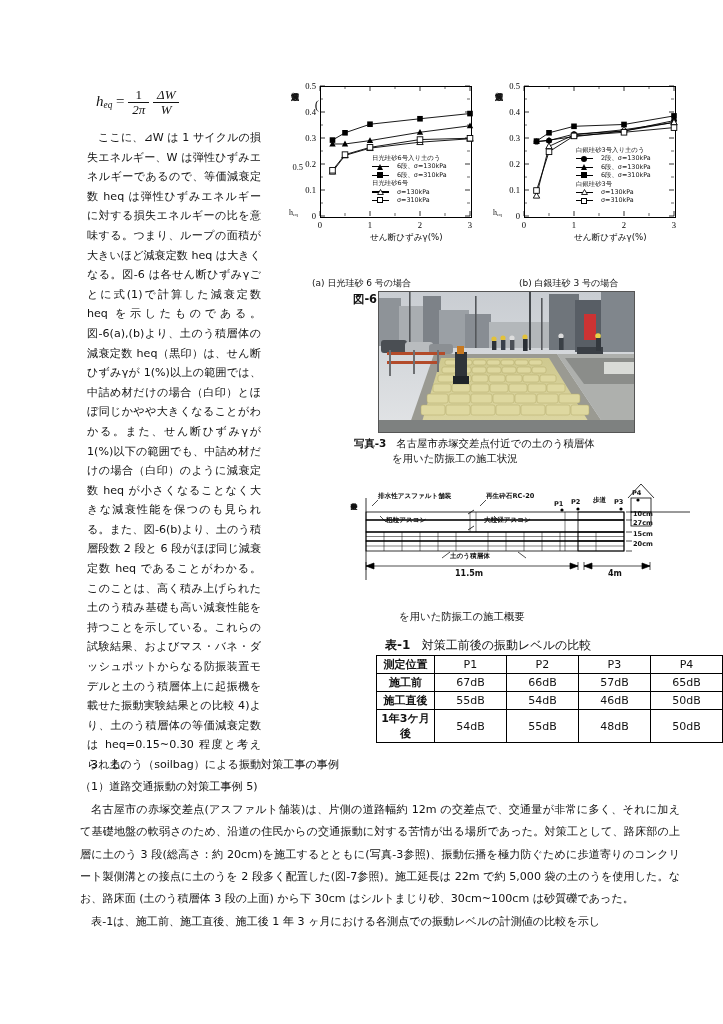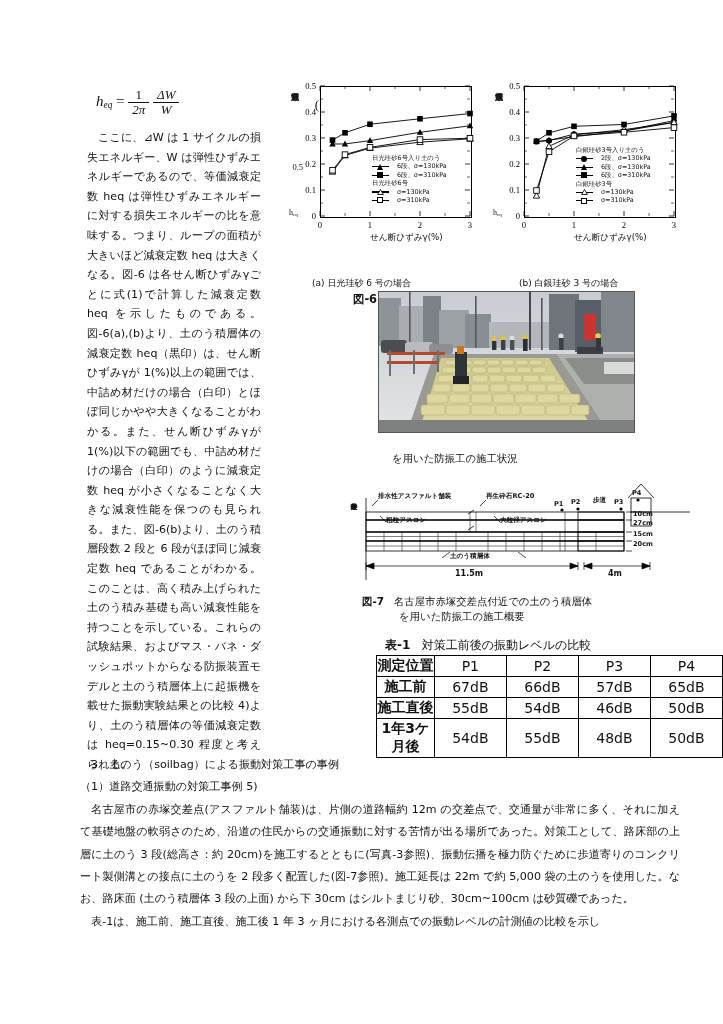--- a/index.html
+++ b/index.html
@@ -59,21 +59,21 @@
   .f7lab{position:absolute;font-size:6.6px;font-family:"DejaVu Sans",sans-serif;
          font-weight:bold;white-space:nowrap;}
   .f7dim{position:absolute;font-size:8px;font-family:"DejaVu Sans",sans-serif;font-weight:bold;}
   .f7vert{position:absolute;font-size:6.6px;font-family:"DejaVu Sans",sans-serif;font-weight:bold;
           writing-mode:vertical-rl;text-orientation:upright;line-height:8px;}
 
   
   #tblcap{position:absolute;left:385px;top:637px;font-size:12px;
           font-family:"DejaVu Sans",sans-serif;}
   #tbl{position:absolute;left:376px;top:655px;border-collapse:collapse;
-       font-family:"DejaVu Sans",sans-serif;font-size:14px;}
+       font-family:"DejaVu Sans",sans-serif;font-size:11px;}
   #tbl td,#tbl th{border:1px solid #000;text-align:center;padding:1px 0;height:14px;}
   #tbl th{font-weight:bold;}
   #tbl .rh{font-weight:bold;width:58px;}
   #tbl .dc{width:72px;font-weight:normal;}
 
   
   #bottom{position:absolute;left:62px;top:754px;width:600px;
      font-size:11.1px;line-height:22.4px;
      font-family:"DejaVu Sans","Liberation Sans",sans-serif;text-align:justify;text-justify:inter-ideograph;margin-left:18px;}
   #bottom p{margin:0;}
@@ -503,20 +503,24 @@
       <rect x="58" y="58" width="2" height="22" fill="#6d6f72"></rect>
 
       <polygon points="178,62 255,62 255,140 230,140" fill="#aeb0ad"></polygon>
       <polygon points="186,66 255,66 255,92 205,92" fill="#8b8d8a"></polygon>
       <rect x="225" y="70" width="30" height="12" fill="#d9dbd7"></rect>
 
       <rect x="0" y="128" width="255" height="12" fill="#7e8180"></rect>
     </svg>
   </div>
 
+  <div class="photocap" style="left:354px;top:436px;">
+    <span class="b">写真-3</span>
+    &nbsp;&nbsp;<span>名古屋市赤塚交差点付近での土のう積層体</span>
+  </div>
   <div class="photocap" style="left:392px;top:451px;">を用いた防振工の施工状況</div>
 
   <div id="fig7">
     <svg width="366" height="125" viewBox="0 0 366 125">
       <g stroke="#000" fill="none" stroke-width="0.8">
 
         <polyline points="278,28 291,14 304,28"></polyline>
         <rect x="281" y="28" width="20" height="14"></rect>
         <rect x="281" y="42" width="20" height="14"></rect>
 
@@ -602,42 +606,38 @@
         <line x1="276" y1="71" x2="282" y2="71"></line>
         <line x1="276" y1="81" x2="282" y2="81"></line>
       </g>
     </svg>
 
     <div class="f7vert" style="left:0px;top:28px;">中央分離帯</div>
 
     <div class="f7lab" style="left:28px;top:22px;">排水性アスファルト舗装</div>
     <div class="f7lab" style="left:36px;top:46px;">粗粒アスコン</div>
     <div class="f7lab" style="left:136px;top:22px;">再生砕石RC-20</div>
-    <div class="f7lab" style="left:150px;top:46px;">大粒径アスコン</div>
+    <div class="f7lab" style="left:134px;top:46px;">大粒径アスコン</div>
     <div class="f7lab" style="left:100px;top:82px;">土のう積層体</div>
     <div class="f7lab" style="left:243px;top:26px;">歩道</div>
 
     <div class="f7lab" style="left:204px;top:30px;">P1</div>
     <div class="f7lab" style="left:221px;top:28px;">P2</div>
     <div class="f7lab" style="left:264px;top:28px;">P3</div>
     <div class="f7lab" style="left:282px;top:19px;">P4</div>
 
     <div class="f7lab" style="left:283px;top:40px;">10cm</div>
     <div class="f7lab" style="left:283px;top:49px;">27cm</div>
     <div class="f7lab" style="left:283px;top:60px;">15cm</div>
     <div class="f7lab" style="left:283px;top:70px;">20cm</div>
 
     <div class="f7dim" style="left:105px;top:99px;">11.5m</div>
     <div class="f7dim" style="left:258px;top:99px;">4m</div>
   </div>
 
-  <div class="photocap" style="left:362px;top:594px;">
-    <span class="b">図-7</span>
-    &nbsp;&nbsp;<span>名古屋市赤塚交差点付近での土のう積層体</span>
-  </div>
   <div class="photocap" style="left:399px;top:609px;">を用いた防振工の施工概要</div>
 
   <div id="tblcap">
     <span class="b">表-1</span>
     &nbsp;&nbsp;<span>対策工前後の振動レベルの比較</span>
   </div>
 
   <table id="tbl">
     <thead>
       <tr>

